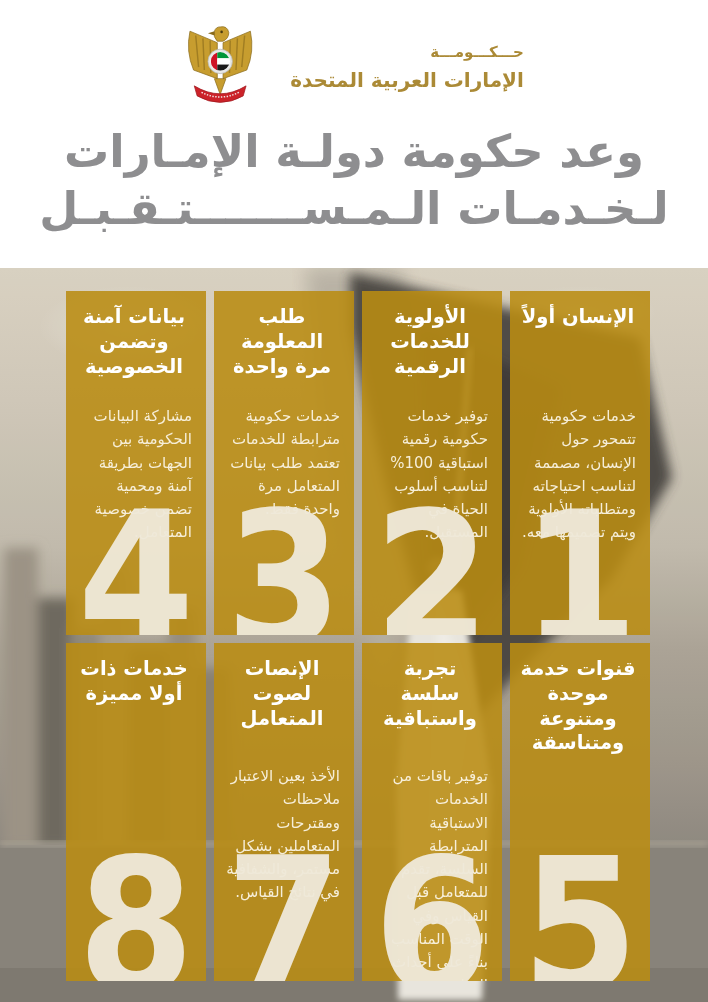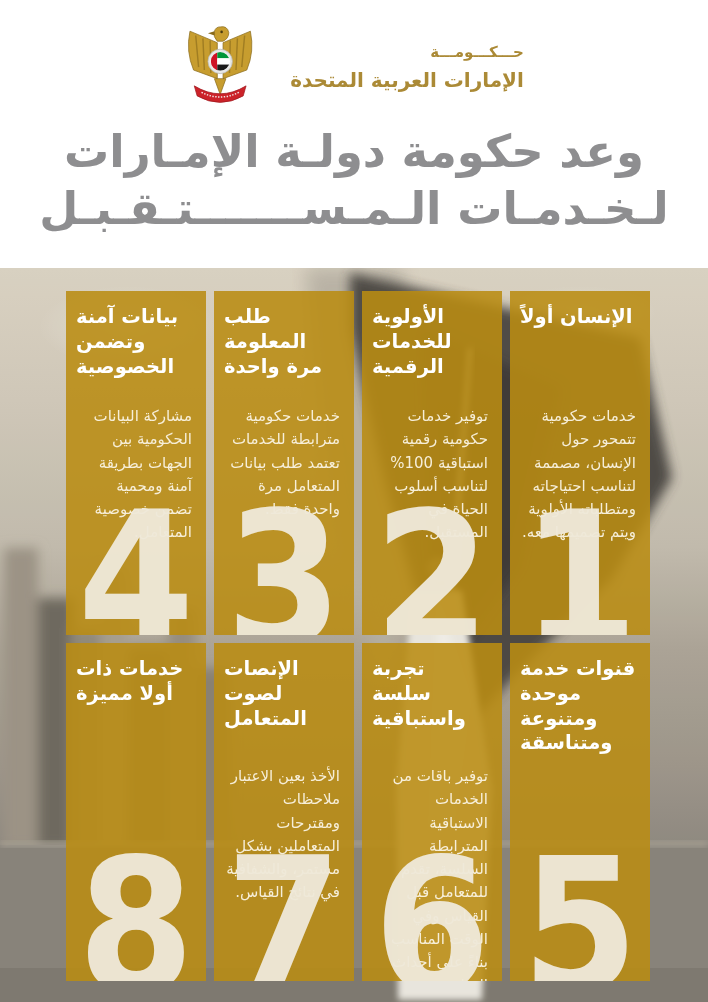--- a/index.html
+++ b/index.html
@@ -39,21 +39,21 @@
     display:grid;grid-template-columns:repeat(4,140px);
     grid-template-rows:344px 338px;gap:8px;direction:rtl;
   }
   .card{
     position:relative;overflow:hidden;
     background:rgba(185,140,18,0.88);
     padding:14px 14px 0 10px;box-sizing:border-box;
     color:#ffffff;
   }
   .card .ttl{
-    direction:rtl;text-align:left;font-weight:bold;
+    direction:rtl;text-align:center;font-weight:bold;
     font-size:19.5px;line-height:1.27;min-height:100px;
   }
   .row2 .ttl{min-height:108px;}
   .card .body{
     direction:rtl;text-align:right;
     font-size:15px;line-height:1.55;
     color:rgba(250,243,227,.95);
   }
   .card .num{
     position:absolute;bottom:-38px;left:0;right:0;text-align:center;

